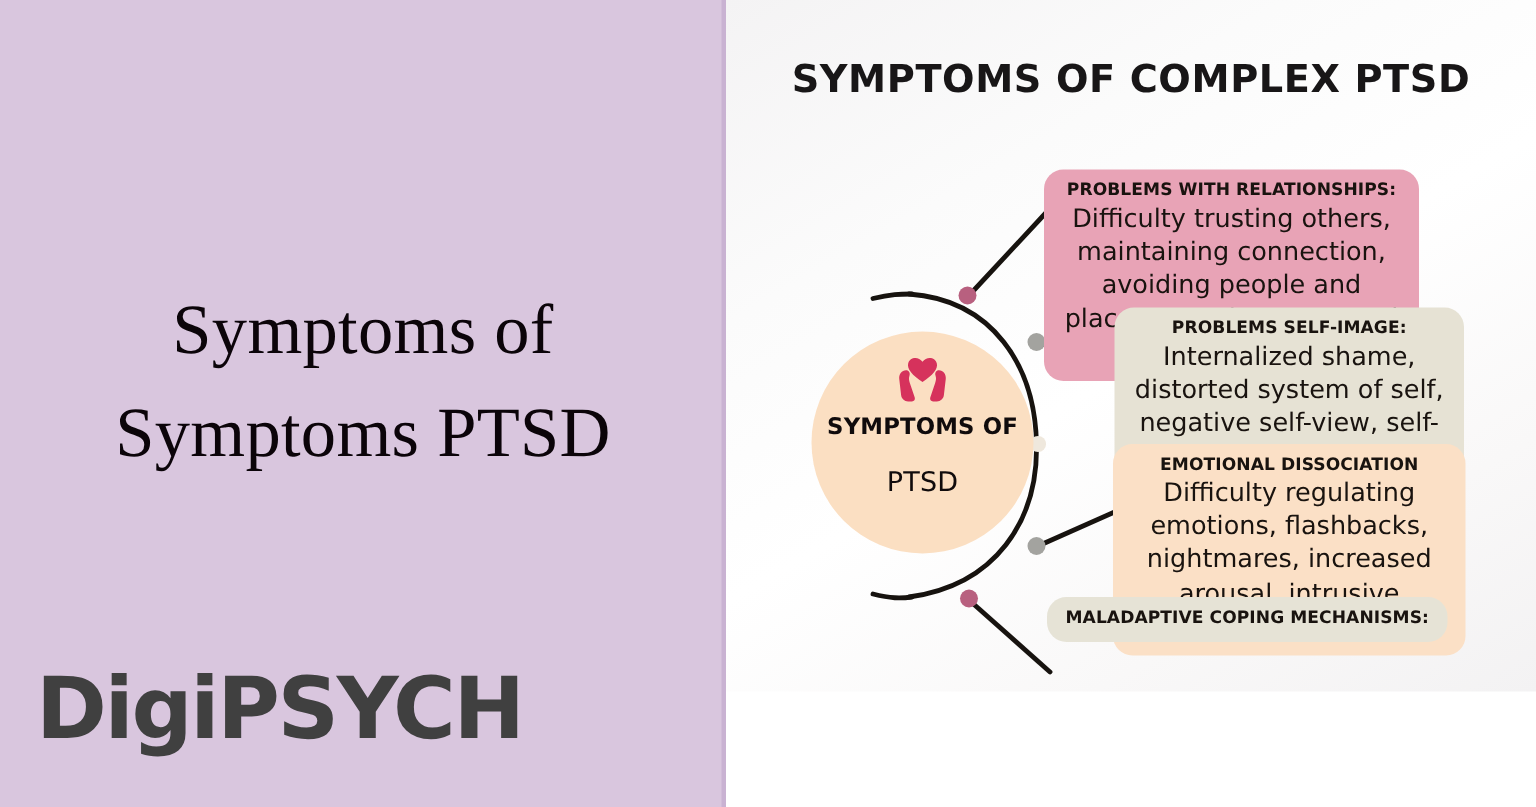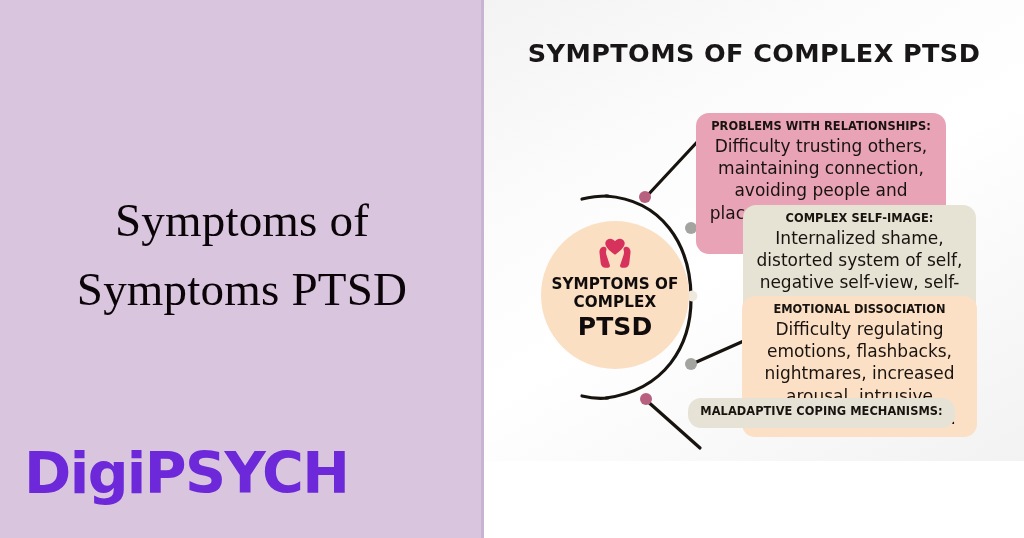--- a/index.html
+++ b/index.html
@@ -38,21 +38,21 @@
     font-weight:400;
     padding:0 26px;
   }
   #left-title .line { display:block; white-space:nowrap; }
   #brand-logo {
     position:absolute;
     left:24px; top:440px;
     font-size:57px;
     font-weight:700;
     letter-spacing:-1.6px;
-    color:#6d28d9;
+    color:#404040;
     font-family:"DejaVu Sans", sans-serif;
   }
 
   
   #right-panel {
     position:relative;
     width:540px; height:461px;
     flex:0 0 540px;
     background:linear-gradient(150deg,#f4f3f4 0%,#fbfbfb 28%,#ffffff 52%,#f9f8f8 78%,#f3f2f3 100%);
     overflow:hidden;
@@ -93,21 +93,21 @@
     margin-top:6px;
     text-align:center;
     font-family:"DejaVu Sans", sans-serif;
     color:#100b0c;
     font-size:15.5px;
     font-weight:700;
     line-height:1.16;
     letter-spacing:0.1px;
   }
   #center-label .l1,#center-label .l2 { display:block; font-size:15.2px; font-weight:700; }
-  #center-label .l3 { display:block; font-size:25px; font-weight:700; margin-top:1px; }
+  #center-label .l3 { display:block; font-size:18px; font-weight:400; margin-top:18px; }
 
   
   .sym-box {
     position:absolute;
     border-radius:13px;
     padding:7px 10px 8px;
     text-align:center;
     font-family:"DejaVu Sans", sans-serif;
     color:#19130f;
   }
@@ -132,21 +132,21 @@
   }
   #box-selfimage {
     left:259px; top:205px; width:233px;
     background:#e6e2d4;
   }
   #box-dysregulation {
     left:258px; top:296px; width:235px;
     background:#fbe0c6;
   }
   #box-coping {
-    left:204px; top:398px; width:267px;
+    left:214px; top:398px; width:267px;
     background:#e6e3d6;
   }
 </style>
 </head>
 <body>
 
 <div id="page">
 
   <div id="left-panel">
     <div id="left-title">
@@ -183,32 +183,31 @@
     </svg>
 
     <div id="center-node">
       <svg id="center-icon" viewBox="0 0 64 60" xmlns="http://www.w3.org/2000/svg">
         <path d="M32 9 C27.5 2.5 17 3 15 11 C13.4 17.5 20 25 32 33 C44 25 50.6 17.5 49 11 C47 3 36.5 2.5 32 9 Z" fill="#d6325c"></path>
         <path d="M12.5 19 C7.5 19 4 23.5 4.4 29 L6.6 48 C7 52.5 10.6 56 15 56 L19.5 56 C22 56 23.6 53.6 22.8 51.3 L17 34 C16 31 15.5 28.5 16.6 25.3 C17.6 22.2 16 19 12.5 19 Z" fill="#d6325c"></path>
         <path d="M51.5 19 C56.5 19 60 23.5 59.6 29 L57.4 48 C57 52.5 53.4 56 49 56 L44.5 56 C42 56 40.4 53.6 41.2 51.3 L47 34 C48 31 48.5 28.5 47.4 25.3 C46.4 22.2 48 19 51.5 19 Z" fill="#d6325c"></path>
       </svg>
       <div id="center-label">
         <span class="l1">SYMPTOMS OF</span>
-        <span class="l2">COMPLEX</span>
         <span class="l3">PTSD</span>
       </div>
     </div>
 
     <div class="sym-box" id="box-relationships">
       <span class="sym-head">PROBLEMS WITH RELATIONSHIPS:</span>
       <span class="sym-body">Difficulty trusting others, maintaining connection, avoiding people and places, poor interpersonal relationships.</span>
     </div>
 
     <div class="sym-box" id="box-selfimage">
-      <span class="sym-head">COMPLEX SELF-IMAGE:</span>
+      <span class="sym-head">PROBLEMS SELF-IMAGE:</span>
       <span class="sym-body">Internalized shame, distorted system of self, negative self-view, self-blame, loss of belief system.</span>
     </div>
 
     <div class="sym-box" id="box-dysregulation">
       <span class="sym-head">EMOTIONAL DISSOCIATION</span>
       <span class="sym-body">Difficulty regulating emotions, flashbacks, nightmares, increased arousal, intrusive thoughts, dissociation.</span>
     </div>
 
     <div class="sym-box" id="box-coping">
       <span class="sym-head">MALADAPTIVE COPING MECHANISMS:</span>

